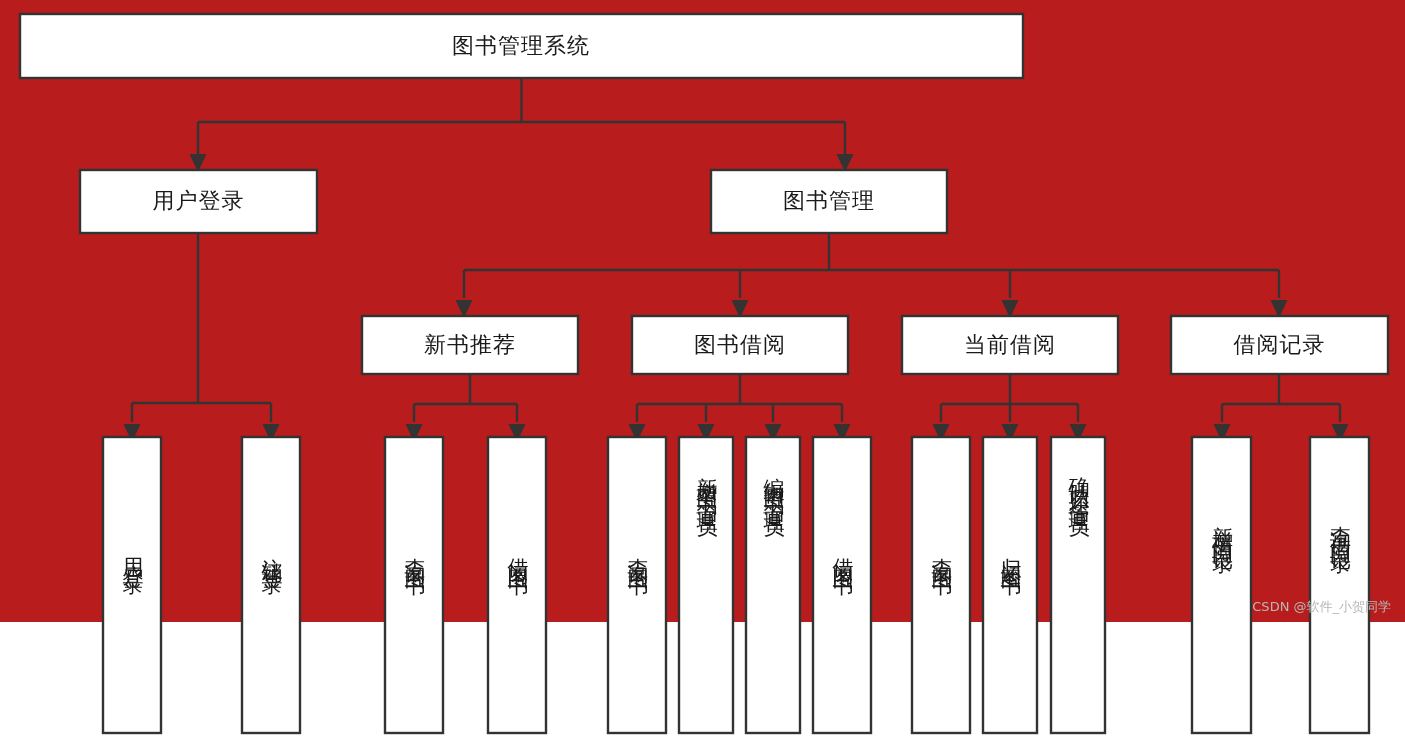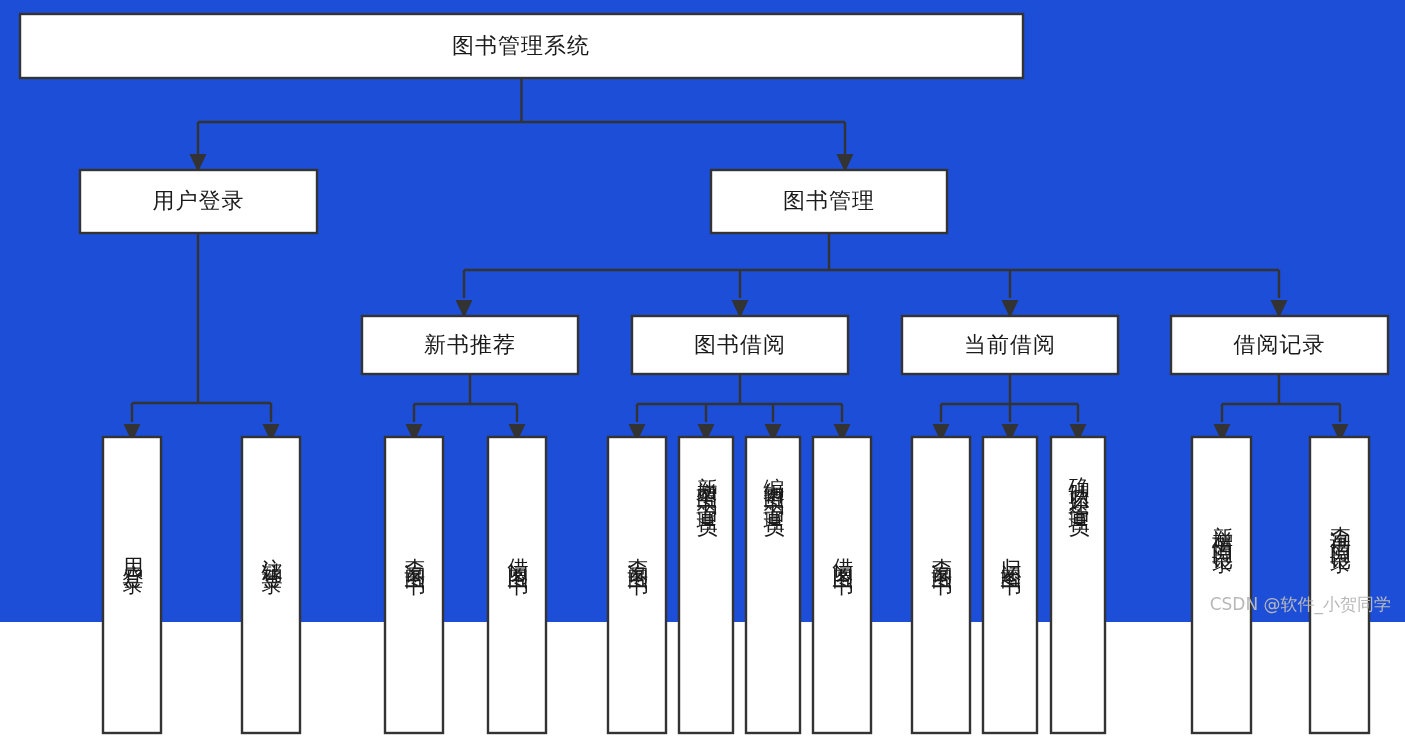--- a/index.html
+++ b/index.html
@@ -10,21 +10,21 @@
   body {
     width: 1405px;
     height: 747px;
     font-family: "DejaVu Sans", "Liberation Sans", sans-serif;
     overflow: hidden;
   }
   #diagram-root {
     position: relative;
     width: 1405px;
     height: 622px;
-    background: #1d4ed8;
+    background: #b91c1c;
     text-align: right;
   }
   svg.diagram-svg {
     position: absolute;
     top: 0;
     left: 0;
     width: 1405px;
     height: 747px;
     display: block;
   }
@@ -54,21 +54,21 @@
   }
   .arrow-head {
     fill: #333333;
     stroke: none;
   }
   .watermark {
     position: absolute;
     right: 14px;
     bottom: 6px;
     color: #b8b8b8;
-    font-size: 17px;
+    font-size: 13px;
     font-family: "DejaVu Sans", "Liberation Sans", sans-serif;
     white-space: nowrap;
     user-select: none;
   }
 </style>
 </head>
 <body>
 
 <div id="diagram-root">
 

